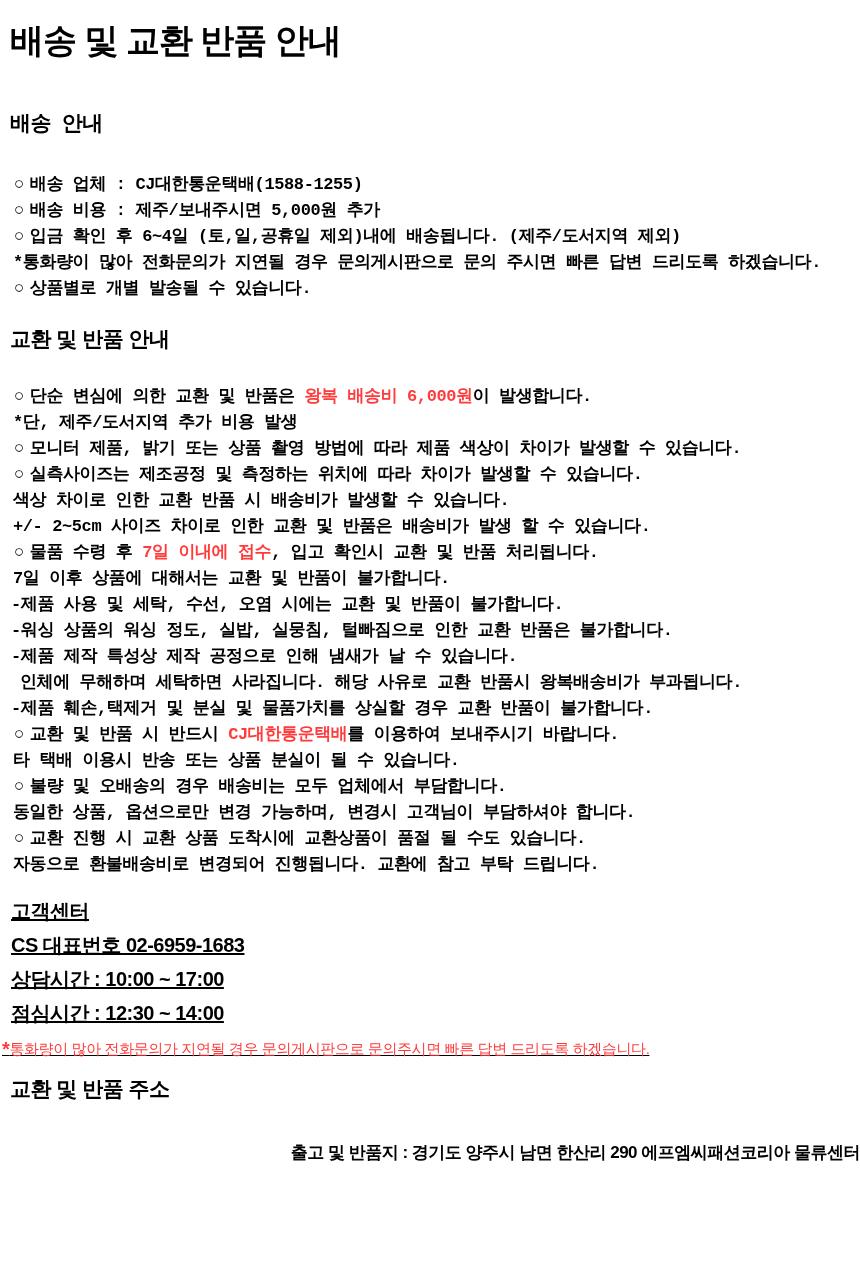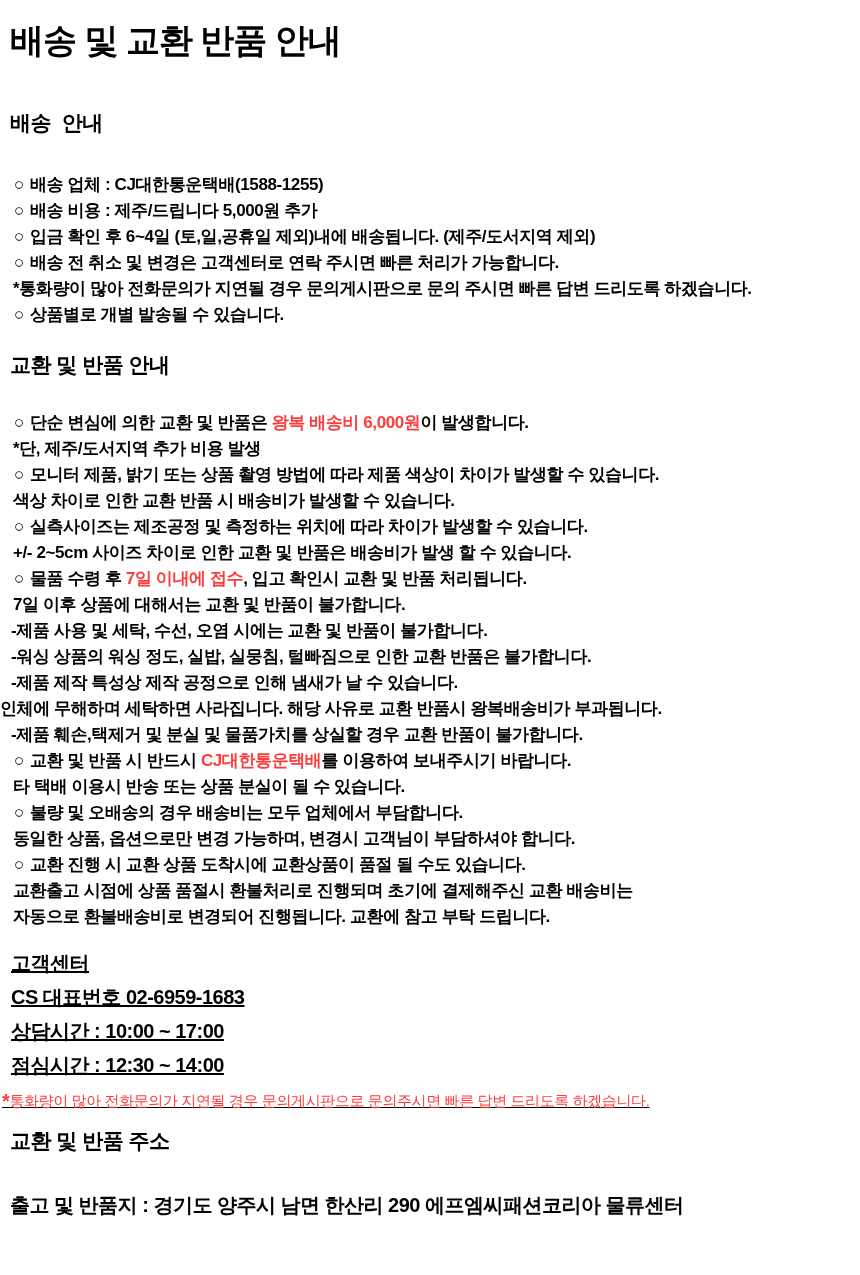--- a/index.html
+++ b/index.html
@@ -18,89 +18,87 @@
     letter-spacing:-1px; white-space:pre;
   }
   h2.section-heading {
     font-size:21px; line-height:26px; font-weight:700;
     letter-spacing:-0.5px; white-space:pre; margin:0 0 0 10px;
   }
   #shipping-heading { margin-top:50px; margin-bottom:36px; }
   #exchange-heading { margin-top:24px; margin-bottom:32px; }
   #address-heading  { margin-top:16px; margin-bottom:38px; }
 
-  .lines { width:860px; }
+  .lines { width:860px;font-family:Liberation Mono, monospace; }
   .line {
     font-size:17px; line-height:26px; font-weight:700;
     letter-spacing:-0.4px; white-space:pre-wrap;
   }
   .line.bulleted { padding-left:14px; }
   .line.sub      { padding-left:13px; }
   .line.dash     { padding-left:11px; }
-  .line.subdash  { padding-left:0; }
+  .line.subdash  { padding-left:20px; }
   .bullet { font-weight:400; margin-right:6px; }
   .red { color:var(--red); }
 
   .cc-block { margin-top:16px;text-decoration:underline; }
   .cc-heading, .cc-line {
     font-size:20px; line-height:34px; font-weight:700;
     letter-spacing:-0.5px; margin:0 0 0 11px;
   }
   .phone-notice {
     margin:8px 8px 0 2px; color:var(--red);
     font-size:15px; line-height:22px; font-weight:400; letter-spacing:-0.4px;
   }
   .phone-notice .star { font-size:20px; font-weight:700; vertical-align:-2px; }
 
   .address-line {
-    margin:0 0 0 10px; font-size:20px; line-height:26px;
-    font-weight:700; letter-spacing:-0.5px;
+    margin:0 0 0 24px; font-size:17px; line-height:26px;
+    font-weight:700; letter-spacing:-0.5px;text-align:right;
   }
 </style>
 </head>
 <body>
 
 <main class="doc">
 
   <h1 class="page-title">배송 및 교환 반품 안내</h1>
 
   <section>
     <h2 class="section-heading" id="shipping-heading">배송  안내</h2>
     <div class="lines">
         <div class="line bulleted"><span class="bullet">○</span><span>배송 업체 : CJ대한통운택배(1588-1255)</span></div>
-        <div class="line bulleted"><span class="bullet">○</span><span>배송 비용 : 제주/드립니다 5,000원 추가</span></div>
+        <div class="line bulleted"><span class="bullet">○</span><span>배송 비용 : 제주/보내주시면 5,000원 추가</span></div>
         <div class="line bulleted"><span class="bullet">○</span><span>입금 확인 후 6~4일 (토,일,공휴일 제외)내에 배송됩니다. (제주/도서지역 제외)</span></div>
-        <div class="line bulleted"><span class="bullet">○</span><span>배송 전 취소 및 변경은 고객센터로 연락 주시면 빠른 처리가 가능합니다.</span></div>
         <div class="line sub"><span>*통화량이 많아 전화문의가 지연될 경우 문의게시판으로 문의 주시면 빠른 답변 드리도록 하겠습니다.</span></div>
         <div class="line bulleted"><span class="bullet">○</span><span>상품별로 개별 발송될 수 있습니다.</span></div>
       </div>
   </section>
 
   <section>
     <h2 class="section-heading" id="exchange-heading">교환 및 반품 안내</h2>
     <div class="lines">
         <div class="line bulleted"><span class="bullet">○</span><span>단순 변심에 의한 교환 및 반품은 </span><span class="red">왕복 배송비 6,000원</span><span>이 발생합니다.</span></div>
         <div class="line sub"><span>*단, 제주/도서지역 추가 비용 발생</span></div>
         <div class="line bulleted"><span class="bullet">○</span><span>모니터 제품, 밝기 또는 상품 촬영 방법에 따라 제품 색상이 차이가 발생할 수 있습니다.</span></div>
+        <div class="line bulleted"><span class="bullet">○</span><span>실측사이즈는 제조공정 및 측정하는 위치에 따라 차이가 발생할 수 있습니다.</span></div>
         <div class="line sub"><span>색상 차이로 인한 교환 반품 시 배송비가 발생할 수 있습니다.</span></div>
-        <div class="line bulleted"><span class="bullet">○</span><span>실측사이즈는 제조공정 및 측정하는 위치에 따라 차이가 발생할 수 있습니다.</span></div>
         <div class="line sub"><span>+/- 2~5cm 사이즈 차이로 인한 교환 및 반품은 배송비가 발생 할 수 있습니다.</span></div>
         <div class="line bulleted"><span class="bullet">○</span><span>물품 수령 후 </span><span class="red">7일 이내에 접수</span><span>, 입고 확인시 교환 및 반품 처리됩니다.</span></div>
         <div class="line sub"><span>7일 이후 상품에 대해서는 교환 및 반품이 불가합니다.</span></div>
         <div class="line dash"><span>-제품 사용 및 세탁, 수선, 오염 시에는 교환 및 반품이 불가합니다.</span></div>
         <div class="line dash"><span>-워싱 상품의 워싱 정도, 실밥, 실뭉침, 털빠짐으로 인한 교환 반품은 불가합니다.</span></div>
         <div class="line dash"><span>-제품 제작 특성상 제작 공정으로 인해 냄새가 날 수 있습니다.</span></div>
         <div class="line subdash"><span>인체에 무해하며 세탁하면 사라집니다. 해당 사유로 교환 반품시 왕복배송비가 부과됩니다.</span></div>
         <div class="line dash"><span>-제품 훼손,택제거 및 분실 및 물품가치를 상실할 경우 교환 반품이 불가합니다.</span></div>
         <div class="line bulleted"><span class="bullet">○</span><span>교환 및 반품 시 반드시 </span><span class="red">CJ대한통운택배</span><span>를 이용하여 보내주시기 바랍니다.</span></div>
         <div class="line sub"><span>타 택배 이용시 반송 또는 상품 분실이 될 수 있습니다.</span></div>
         <div class="line bulleted"><span class="bullet">○</span><span>불량 및 오배송의 경우 배송비는 모두 업체에서 부담합니다.</span></div>
         <div class="line sub"><span>동일한 상품, 옵션으로만 변경 가능하며, 변경시 고객님이 부담하셔야 합니다.</span></div>
         <div class="line bulleted"><span class="bullet">○</span><span>교환 진행 시 교환 상품 도착시에 교환상품이 품절 될 수도 있습니다.</span></div>
-        <div class="line sub"><span>교환출고 시점에 상품 품절시 환불처리로 진행되며 초기에 결제해주신 교환 배송비는</span></div>
         <div class="line sub"><span>자동으로 환불배송비로 변경되어 진행됩니다. 교환에 참고 부탁 드립니다.</span></div>
       </div>
   </section>
 
   <section class="cc-block">
     <div class="cc-heading">고객센터</div>
     <div>
         <div class="cc-line">CS 대표번호 02-6959-1683</div>
         <div class="cc-line">상담시간 : 10:00 ~ 17:00</div>
         <div class="cc-line">점심시간 : 12:30 ~ 14:00</div>

